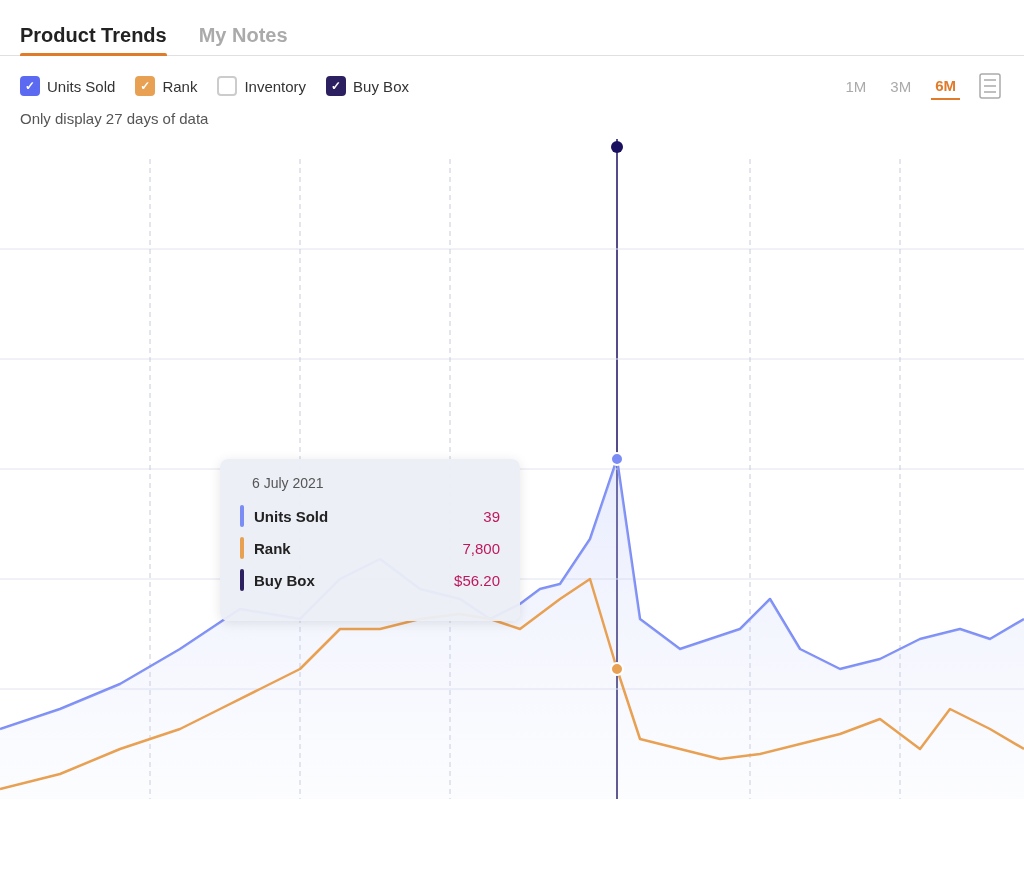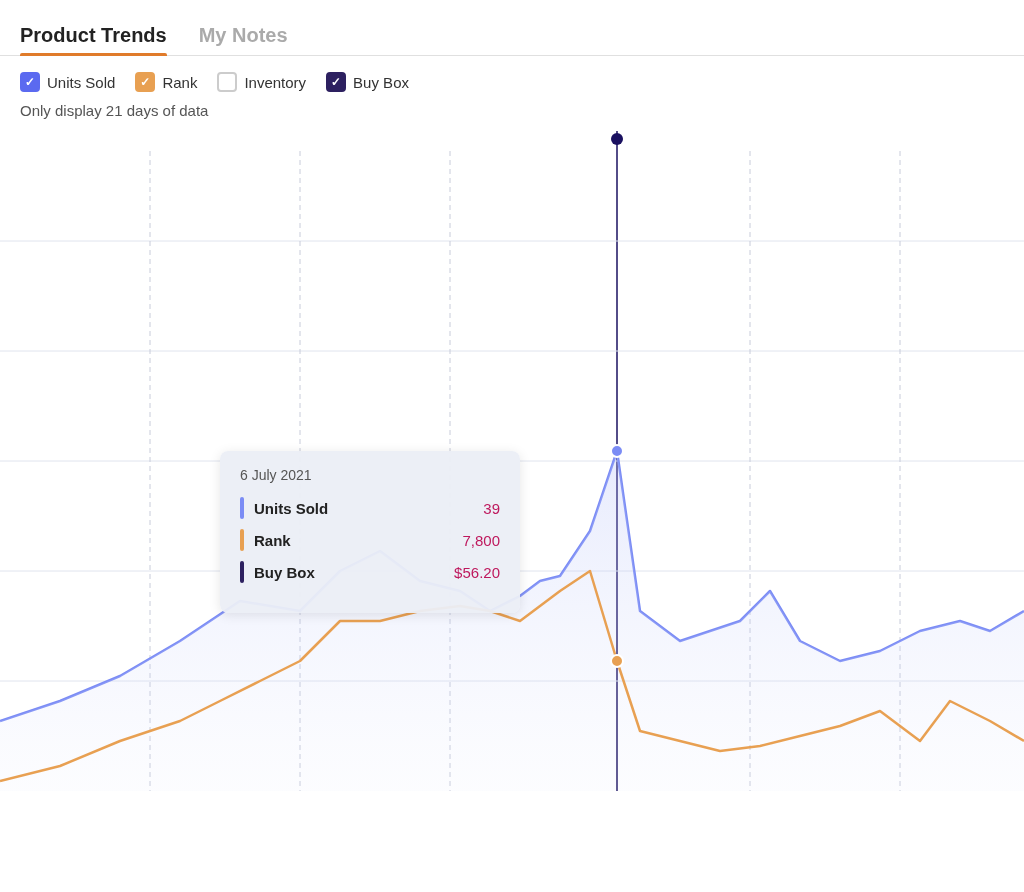--- a/index.html
+++ b/index.html
@@ -180,20 +180,21 @@
       min-width: 300px;
       box-shadow: 0 2px 12px rgba(0,0,0,0.1);
       z-index: 10;
     }
 
     .tooltip-date {
       font-size: 14px;
       color: #555;
       margin-bottom: 14px;
       font-weight: 400;
+      margin-left: 12px;
     }
 
     .tooltip-row {
       display: flex;
       align-items: center;
       margin-bottom: 10px;
       gap: 10px;
     }
 
     .tooltip-indicator {
@@ -254,24 +255,37 @@
       </div>
 
       <div class="checkbox-item">
         <div class="checkbox-box checked-dark">
           <span class="check-mark">✓</span>
         </div>
         <span>Buy Box</span>
       </div>
     </div>
 
+    <div class="time-range">
+      <button class="time-btn">1M</button>
+      <button class="time-btn">3M</button>
+      <button class="time-btn active">6M</button>
+      <div class="settings-icon">
+        <svg width="22" height="26" viewBox="0 0 22 26" fill="none">
+          <rect x="1" y="1" width="20" height="24" rx="2" stroke="#aaa" stroke-width="1.5" fill="none"></rect>
+          <line x1="5" y1="7" x2="17" y2="7" stroke="#aaa" stroke-width="1.5"></line>
+          <line x1="5" y1="13" x2="17" y2="13" stroke="#aaa" stroke-width="1.5"></line>
+          <line x1="5" y1="19" x2="17" y2="19" stroke="#aaa" stroke-width="1.5"></line>
+        </svg>
+      </div>
+    </div>
   </div>
 
   <div class="notice-text">
-    <span>Only display 21 days of data</span>
+    <span>Only display 27 days of data</span>
   </div>
 
   <div class="chart-area">
     <svg class="chart-svg" viewBox="0 0 1024 660" preserveAspectRatio="none">
 
       <line x1="617" y1="0" x2="617" y2="660" stroke="#1a1060" stroke-width="1.5"></line>
 
       <circle cx="617" cy="8" r="6" fill="#1a1060"></circle>
 
       <line x1="0" y1="110" x2="1024" y2="110" stroke="#e0e4ee" stroke-width="1"></line>

